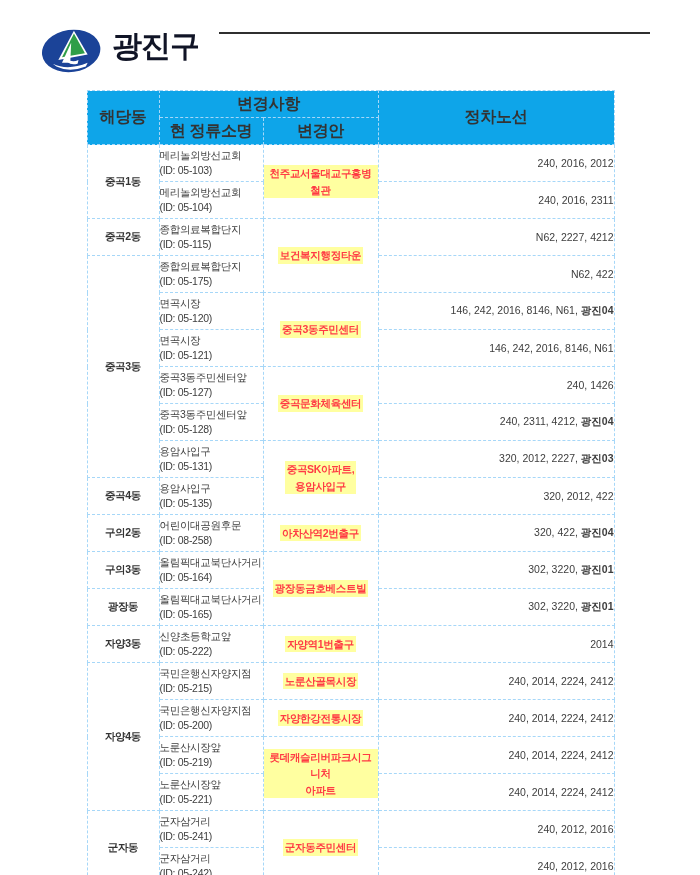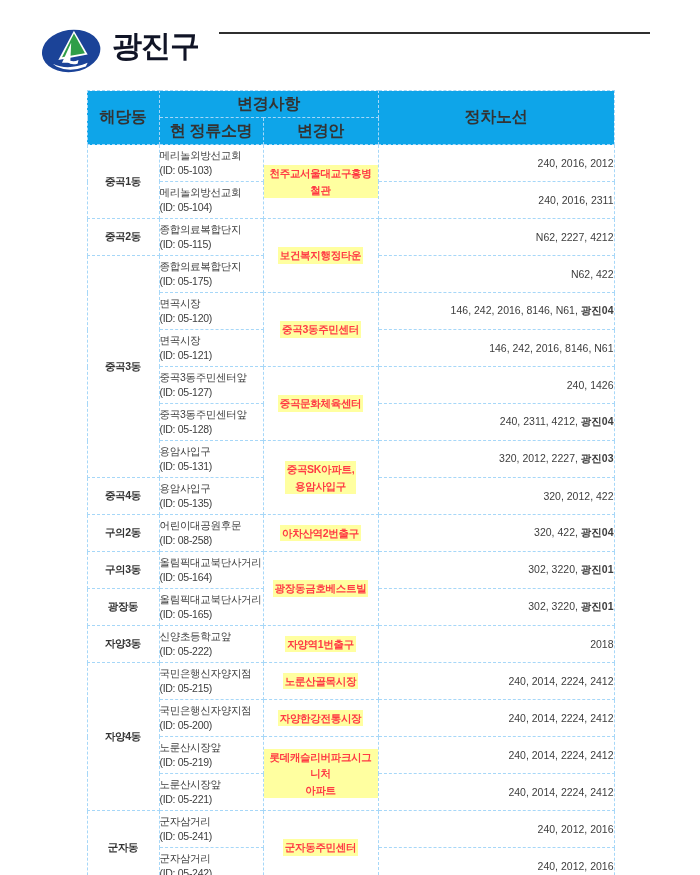--- a/index.html
+++ b/index.html
@@ -194,21 +194,21 @@
       <td class="routes"><span>302, 3220, </span><span class="rb">광진01</span></td>
     </tr>
 
     <tr>
       <td class="dong">자양3동</td>
       <td class="stop">
         <div>신양초등학교앞</div>
         <div>(ID: 05-222)</div>
       </td>
       <td class="change"><span class="hl">자양역1번출구</span></td>
-      <td class="routes"><span>2018</span><span class="rb"></span></td>
+      <td class="routes"><span>2014</span><span class="rb"></span></td>
     </tr>
 
     <tr>
       <td class="dong" rowspan="4">자양4동</td>
       <td class="stop">
         <div>국민은행신자양지점</div>
         <div>(ID: 05-215)</div>
       </td>
       <td class="change"><span class="hl">노룬산골목시장</span></td>
       <td class="routes"><span>240, 2014, 2224, 2412</span><span class="rb"></span></td>

